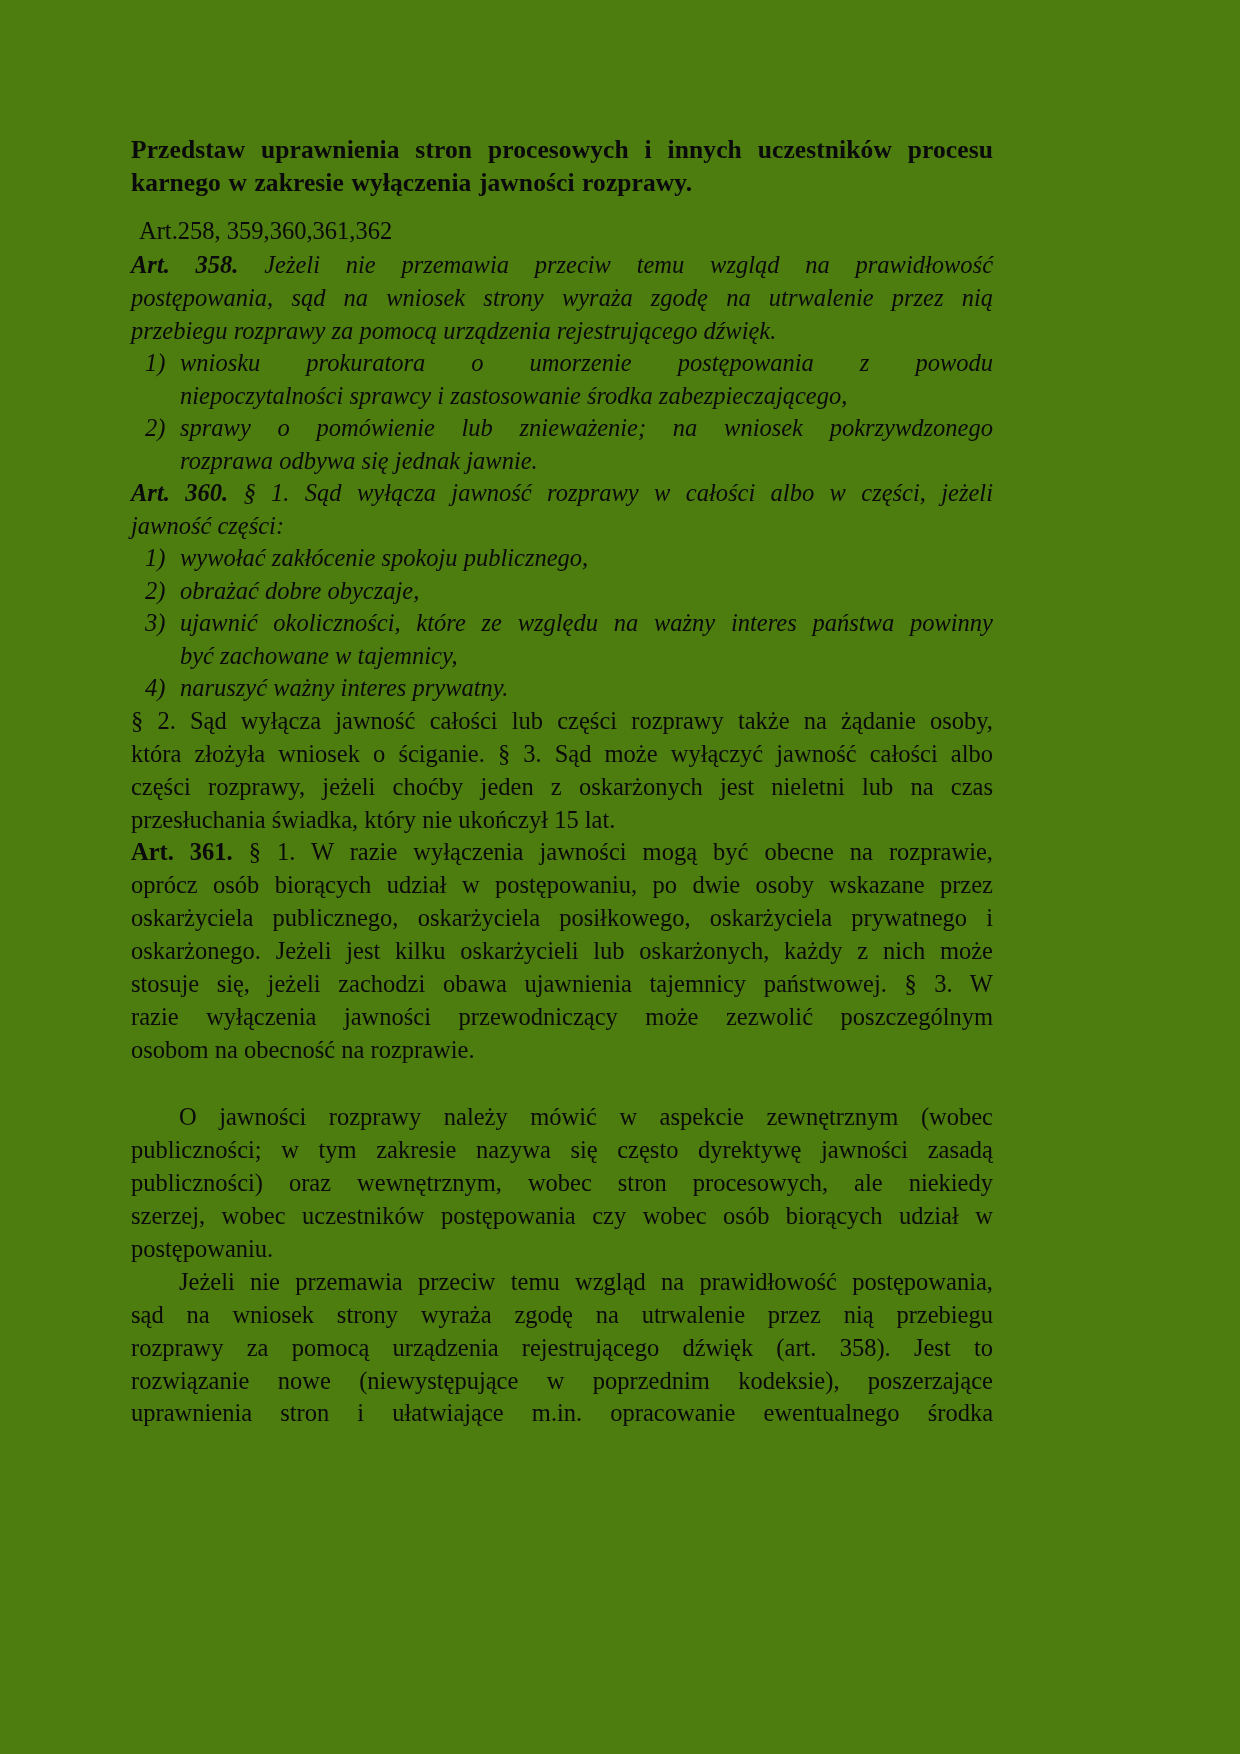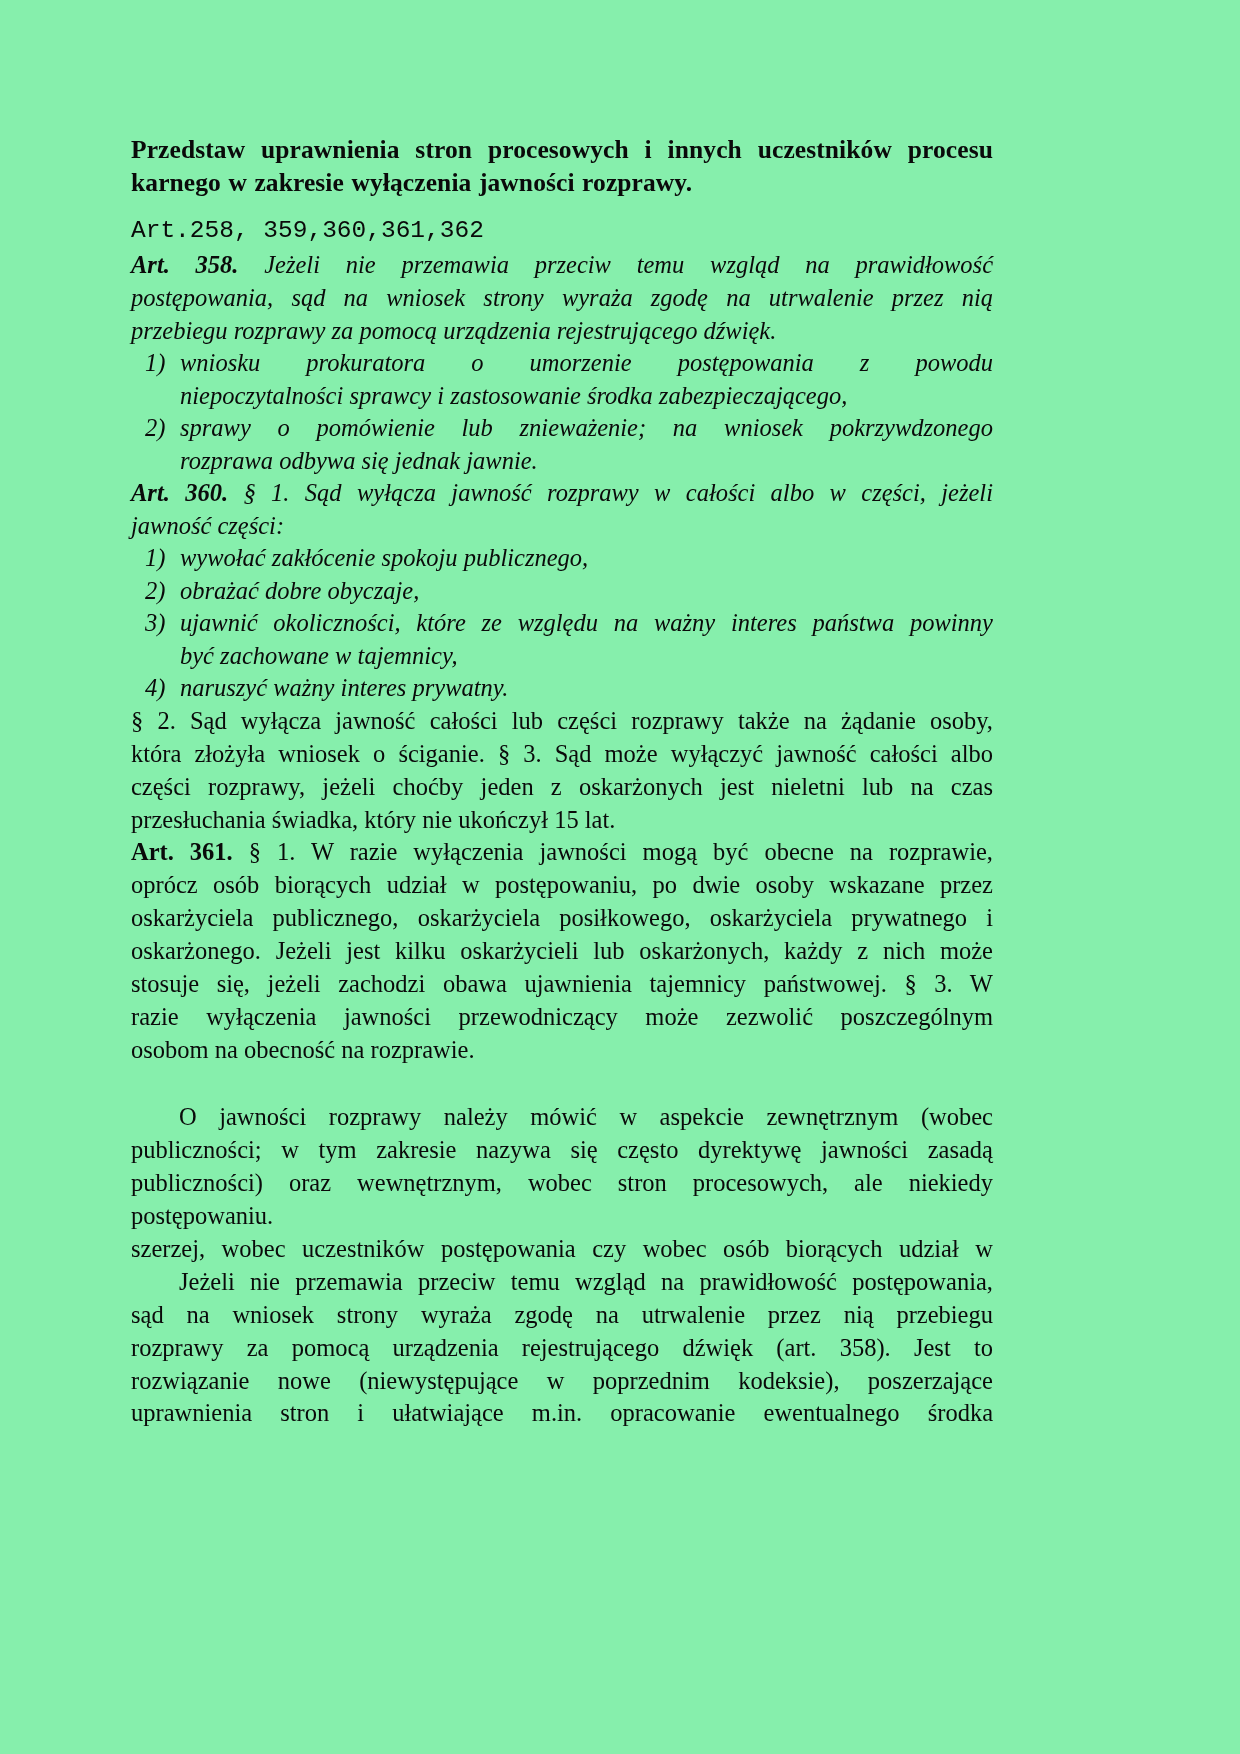--- a/index.html
+++ b/index.html
@@ -17,21 +17,21 @@
     color: #0a0a0a;
     -webkit-font-smoothing: antialiased;
   }
 
   .page {
     position: absolute;
     left: 0;
     top: 0;
     width: 1240px;
     height: 1754px;
-    background: #86efac;
+    background: #4d7c0f;
     box-sizing: border-box;
   }
 
   .content {
     position: absolute;
     left: 131px;
     top: 133px;
     width: 862px;
   }
 
@@ -52,22 +52,21 @@
     text-align-last: justify;
   }
   .doc-title .ln.last {
     text-align-last: left;
   }
 
   
   .art-ref {
     font-size: 24.5px;
     line-height: 1.30;
-    margin: 0 0 2px 0;
-    font-family: Liberation Mono, monospace;
+    margin: 0 0 2px 8px;
   }
 
   .para {
     font-size: 24.5px;
     line-height: 1.335;
     margin: 0;
     text-align: justify;
     text-align-last: left;
   }
   .para .ln {
@@ -225,22 +224,22 @@
       <span class="ln">razie wyłączenia jawności przewodniczący może zezwolić poszczególnym</span>
       <span class="ln last">osobom na obecność na rozprawie.</span>
     </div>
 
     <div class="gap-lg"></div>
 
     <div class="bodypara">
       <span class="ln"><span class="indent-first"></span><span>O jawności rozprawy należy mówić w aspekcie zewnętrznym (wobec</span></span>
       <span class="ln">publiczności; w tym zakresie nazywa się często dyrektywę jawności zasadą</span>
       <span class="ln">publiczności) oraz wewnętrznym, wobec stron procesowych, ale niekiedy</span>
+      <span class="ln">szerzej, wobec uczestników postępowania czy wobec osób biorących udział w</span>
       <span class="ln last">postępowaniu.</span>
-      <span class="ln">szerzej, wobec uczestników postępowania czy wobec osób biorących udział w</span>
     </div>
 
     <div class="bodypara">
       <span class="ln"><span class="indent-first"></span><span>Jeżeli nie przemawia przeciw temu wzgląd na prawidłowość postępowania,</span></span>
       <span class="ln">sąd na wniosek strony wyraża zgodę na utrwalenie przez nią przebiegu</span>
       <span class="ln">rozprawy za pomocą urządzenia rejestrującego dźwięk (art. 358). Jest to</span>
       <span class="ln">rozwiązanie nowe (niewystępujące w poprzednim kodeksie), poszerzające</span>
       <span class="ln">uprawnienia stron i ułatwiające m.in. opracowanie ewentualnego środka</span>
     </div>
 

